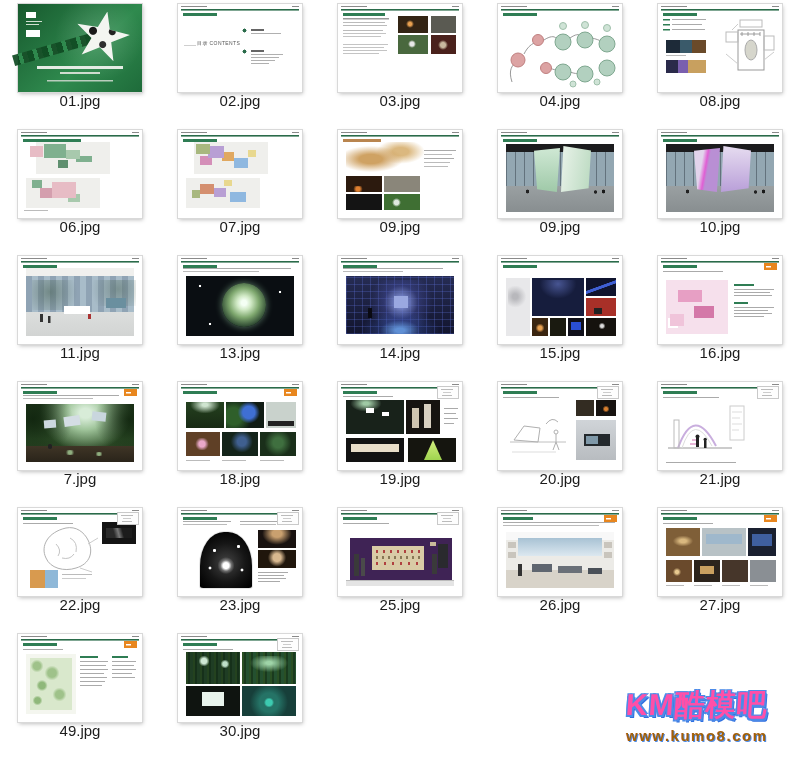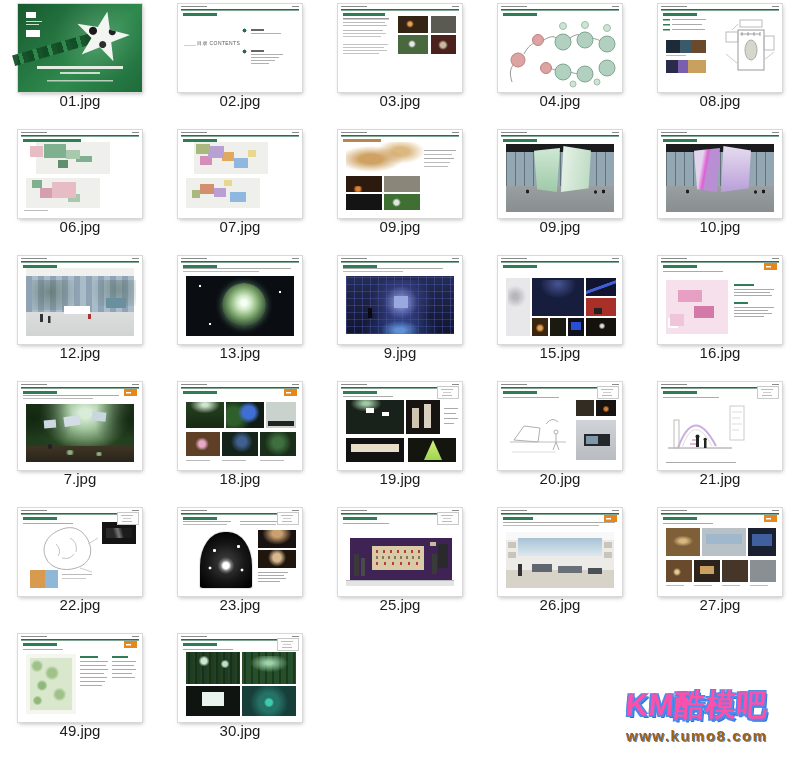--- a/index.html
+++ b/index.html
@@ -479,34 +479,34 @@
   <figure class="cell" style="margin:0">
     <div class="thumb slide t10">
       <div class="sAa"></div>
       <div class="sAb"></div>
     </div>
     <figcaption class="lbl">10.jpg</figcaption>
   </figure>
 
   <figure class="cell" style="margin:0">
     <div class="thumb slide t11"></div>
-    <figcaption class="lbl">12.jpg</figcaption>
+    <figcaption class="lbl">11.jpg</figcaption>
   </figure>
 
 
   <figure class="cell" style="margin:0">
     <div class="thumb slide t13">
       <div class="portal"></div>
     </div>
     <figcaption class="lbl">13.jpg</figcaption>
   </figure>
 
   <figure class="cell" style="margin:0">
     <div class="thumb slide t14"></div>
-    <figcaption class="lbl">9.jpg</figcaption>
+    <figcaption class="lbl">14.jpg</figcaption>
   </figure>
 
   <figure class="cell" style="margin:0">
     <div class="thumb slide t15"></div>
     <figcaption class="lbl">15.jpg</figcaption>
   </figure>
 
   <figure class="cell" style="margin:0">
     <div class="thumb slide t16">
       <span class="logo-o"></span>

